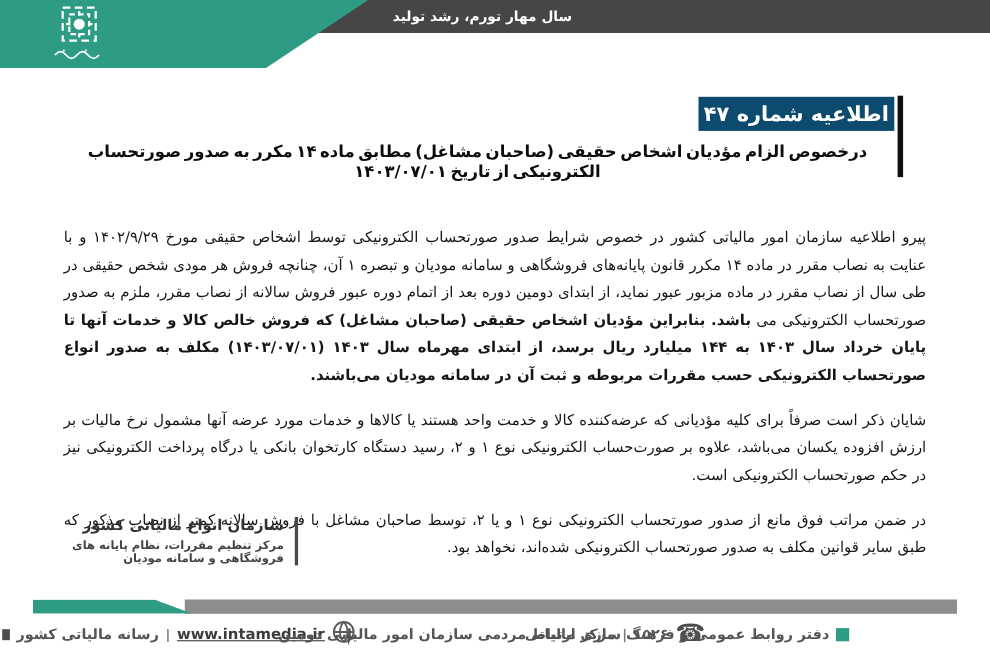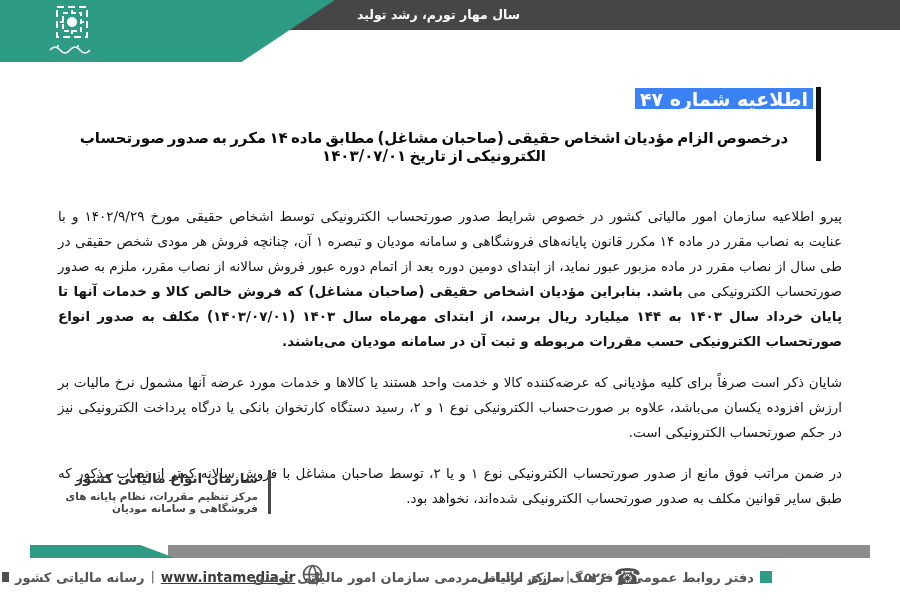--- a/index.html
+++ b/index.html
@@ -9,21 +9,21 @@
 
   
   .hdr-strip{left:0;top:0;width:900px;height:30px;background:#464646;}
   .hdr-teal{left:0;top:0;width:345px;height:62px;background:#2e9c85;
             clip-path:polygon(0 0,97% 0,70% 100%,0 100%);}
   .hdr-slogan{left:345px;top:7px;color:#fff;font-size:12.5px;font-weight:bold;direction:rtl;margin-left:12px;}
   .logo-wrap{left:36px;top:4px;width:72px;height:56px;}
 
   
   .title-bar{left:816px;top:87px;width:5px;height:74px;background:#101010;}
-  .title-badge{left:635px;top:88px;width:178px;height:21px;background:#3b82f6;
+  .title-badge{left:635px;top:88px;width:178px;height:31px;background:#0c4a6e;
                color:#fff;font-size:19px;font-weight:bold;display:flex;
                align-items:center;justify-content:center;direction:rtl;}
   .subtitle{right:87px;left:55px;top:129px;direction:rtl;text-align:center;
             font-size:15px;font-weight:bold;color:#0c0c0c;word-spacing:-2px;}
 
   
   .doc-body{left:42px;right:42px;top:188px;direction:rtl;text-align:justify;
             font-size:13.5px;line-height:25px;color:#161616;}
   .doc-body p{margin:16px;}
   .doc-body .b{font-weight:bold;}

